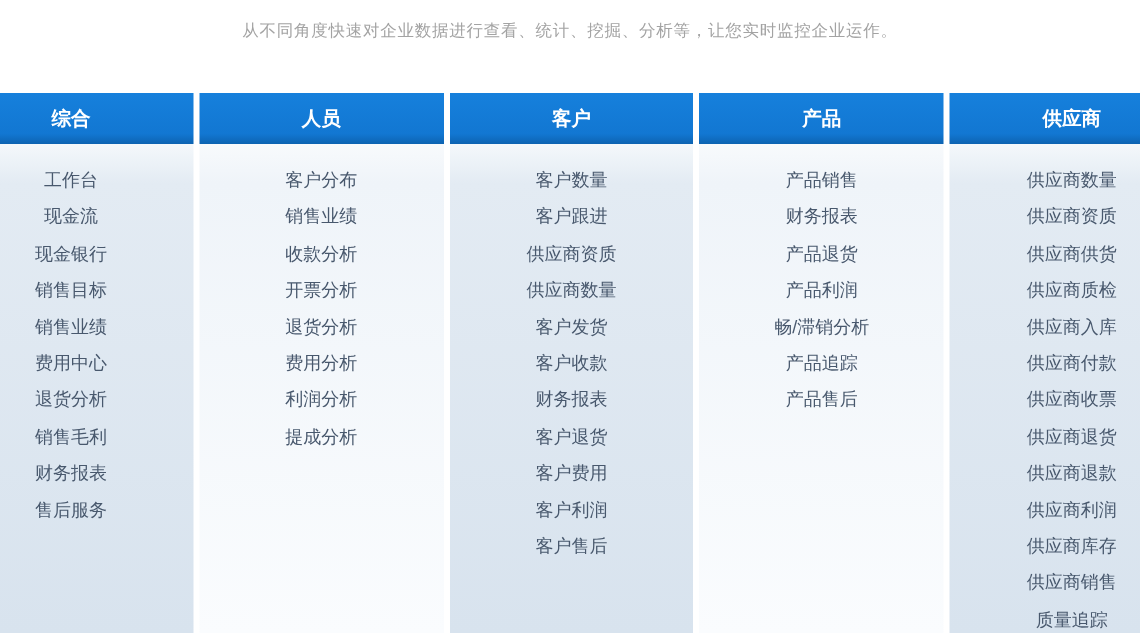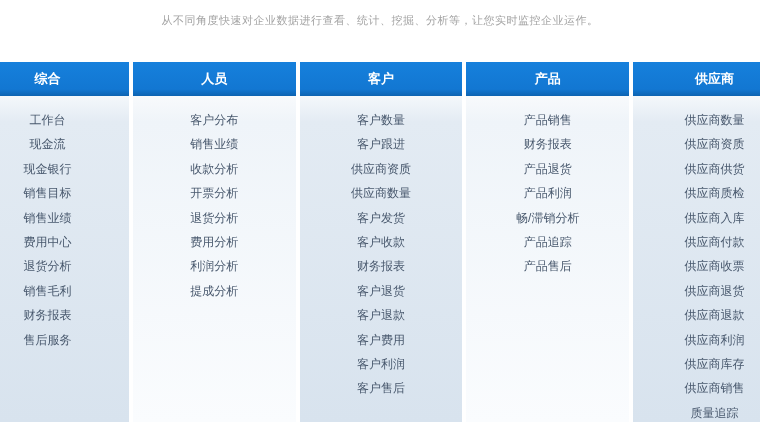--- a/index.html
+++ b/index.html
@@ -132,21 +132,20 @@
   <div class="menu-item">供应商数量</div>
 
   <div class="menu-item">客户发货</div>
 
   <div class="menu-item">客户收款</div>
 
   <div class="menu-item">财务报表</div>
 
   <div class="menu-item">客户退货</div>
 
-  <div class="menu-item">客户退款</div>
 
   <div class="menu-item">客户费用</div>
 
   <div class="menu-item">客户利润</div>
 
   <div class="menu-item">客户售后</div>
 </div>
   </div>
 
   <div class="column">

